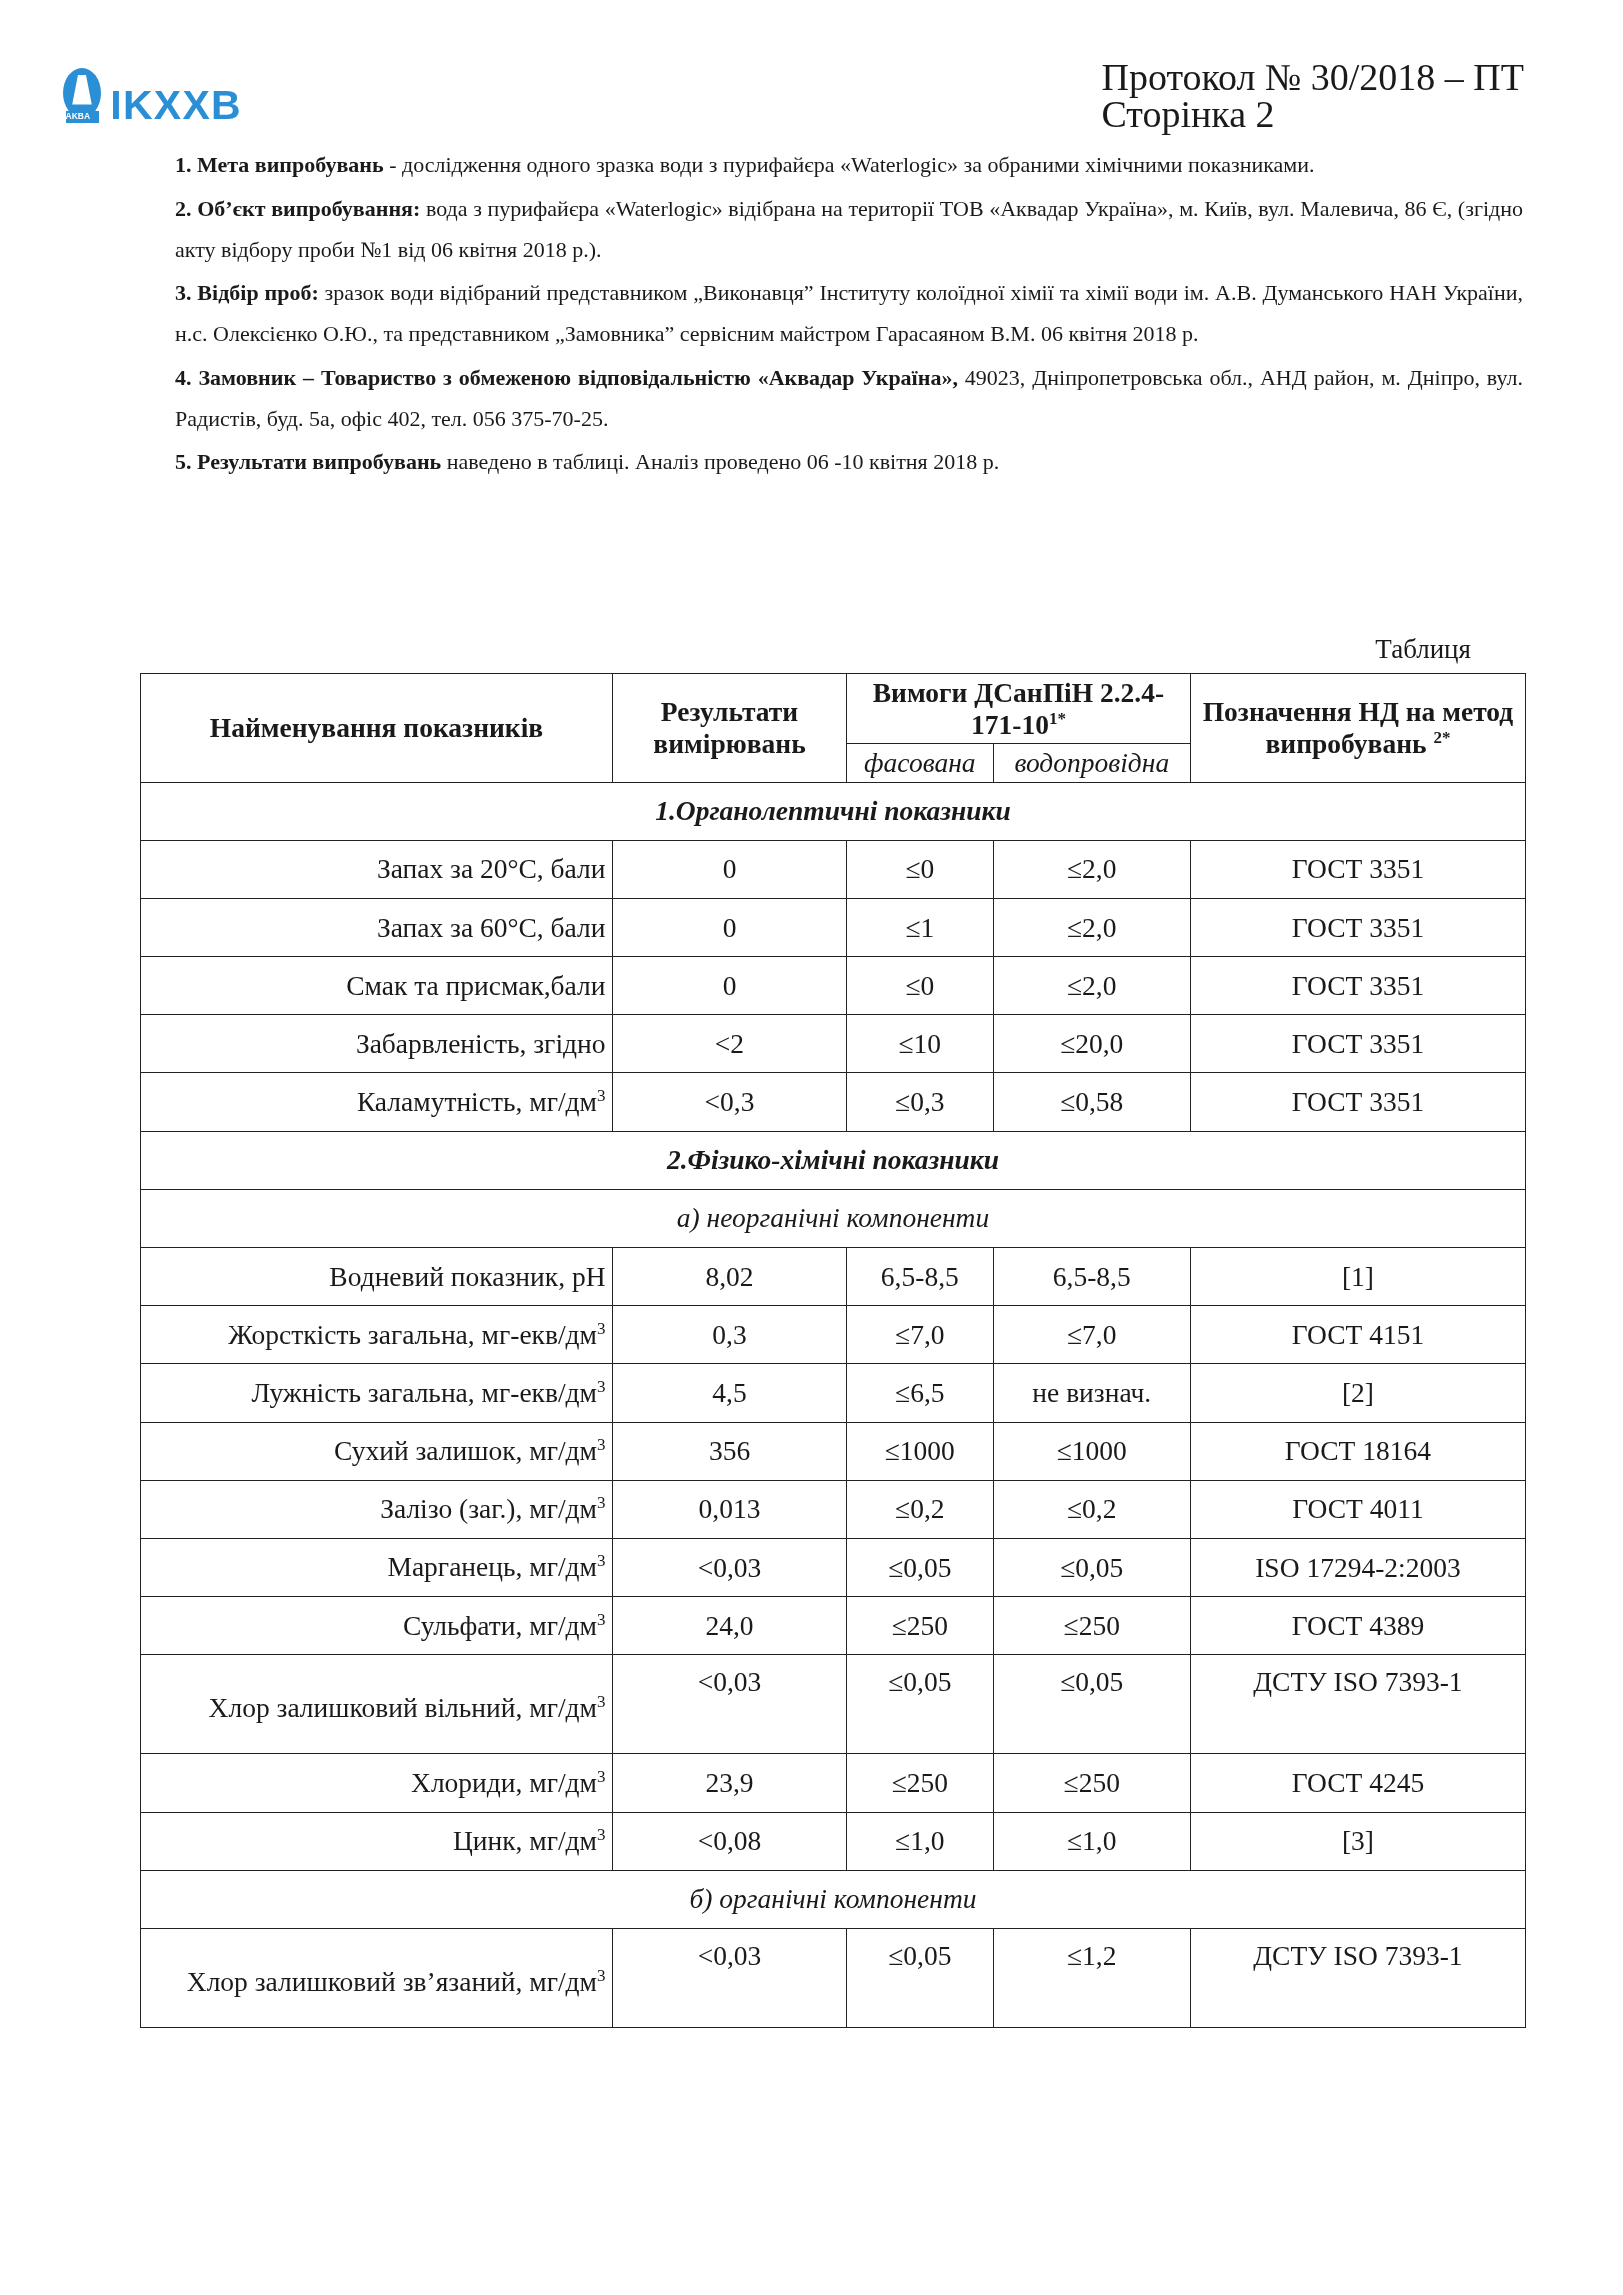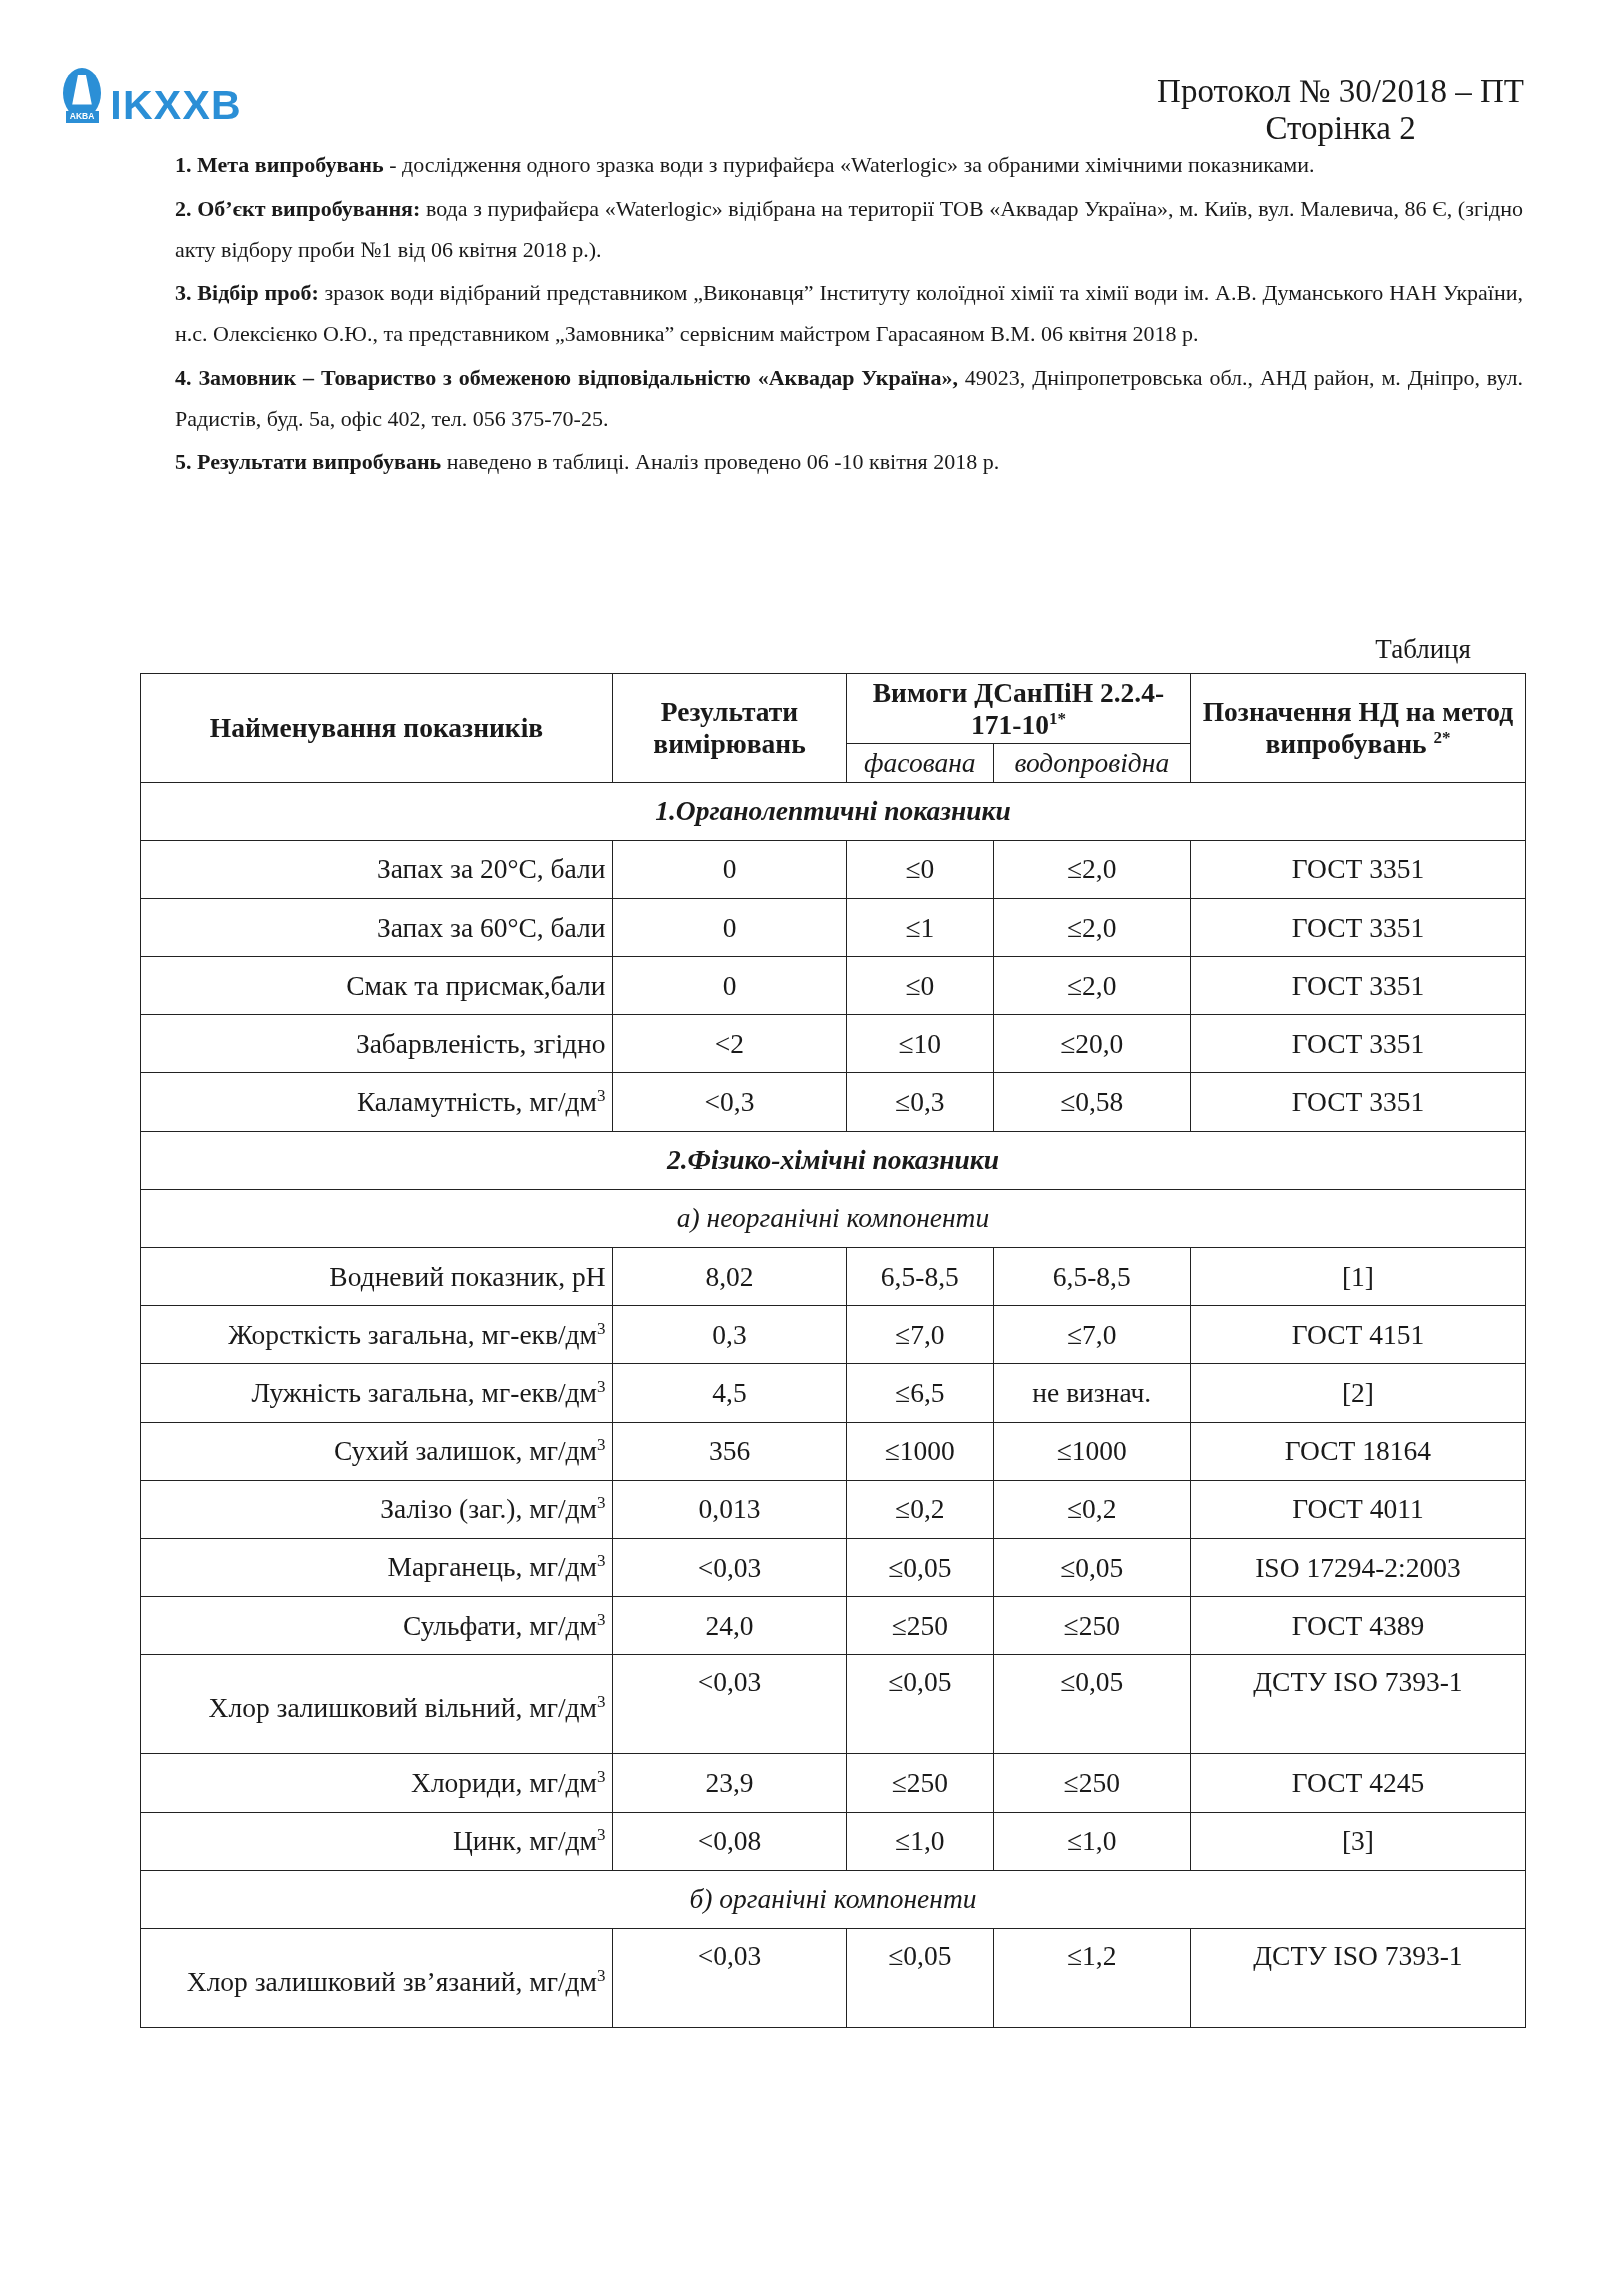--- a/index.html
+++ b/index.html
@@ -6,24 +6,24 @@
   body { width: 1623px; height: 2295px; position: relative; overflow: hidden;
          font-family: "Liberation Serif", "DejaVu Serif", serif; color: #1a1a1a; }
   .logo { position: absolute; left: 63px; top: 63px; display: flex; align-items: center; }
   .logo-mark { width: 38px; height: 56px; position: relative; }
   .logo-circle { position: absolute; left: 0; top: 0; width: 38px; height: 50px; border-radius: 50%;
                  background: #2b8fd6; }
   .logo-flask { position: absolute; left: 9.2px; top: 6.5px; width: 19.6px; height: 30px;
                 background: #ffffff; clip-path: polygon(30% 0, 70% 0, 100% 100%, 0 100%); }
   .logo-akva { position: absolute; left: 2.6px; top: 43px; width: 33px; height: 11.8px; background: #2b8fd6;
                color: #fff; font-family: "Liberation Sans", sans-serif; font-size: 8.5px; font-weight: 700;
-               text-align: center; line-height: 11.8px; }
+               text-align: left; line-height: 11.8px; }
   .logo-text { font-family: "Liberation Sans", sans-serif; font-weight: 700; color: #2b8fd6;
                font-size: 41px; letter-spacing: 1.3px; margin-left: 9.2px; margin-top: 19px; }
-  .proto { position: absolute; right: 99px; top: 73px; text-align: center; font-size: 33px; line-height: 37px; }
+  .proto { position: absolute; right: 99px; top: 59px; text-align: left; font-size: 38px; line-height: 37px; }
   .intro { position: absolute; left: 175px; top: 144px; width: 1348px; font-size: 22px; line-height: 41px;
            text-align: justify; }
   .intro p { margin: 0 0 2.6px 0; }
   .intro b { font-weight: 700; }
   .table-caption { position: absolute; right: 152px; top: 634px; font-size: 27px; }
   table { position: absolute; left: 140px; top: 673px; width: 1386px; border-collapse: collapse;
           font-size: 27.5px; }
   td, th { border: 1.3px solid #222; padding: 2.6px 6.5px; vertical-align: middle; }
   th { font-weight: 700; text-align: center; }
   th.sub { font-weight: 400; font-style: italic; }

